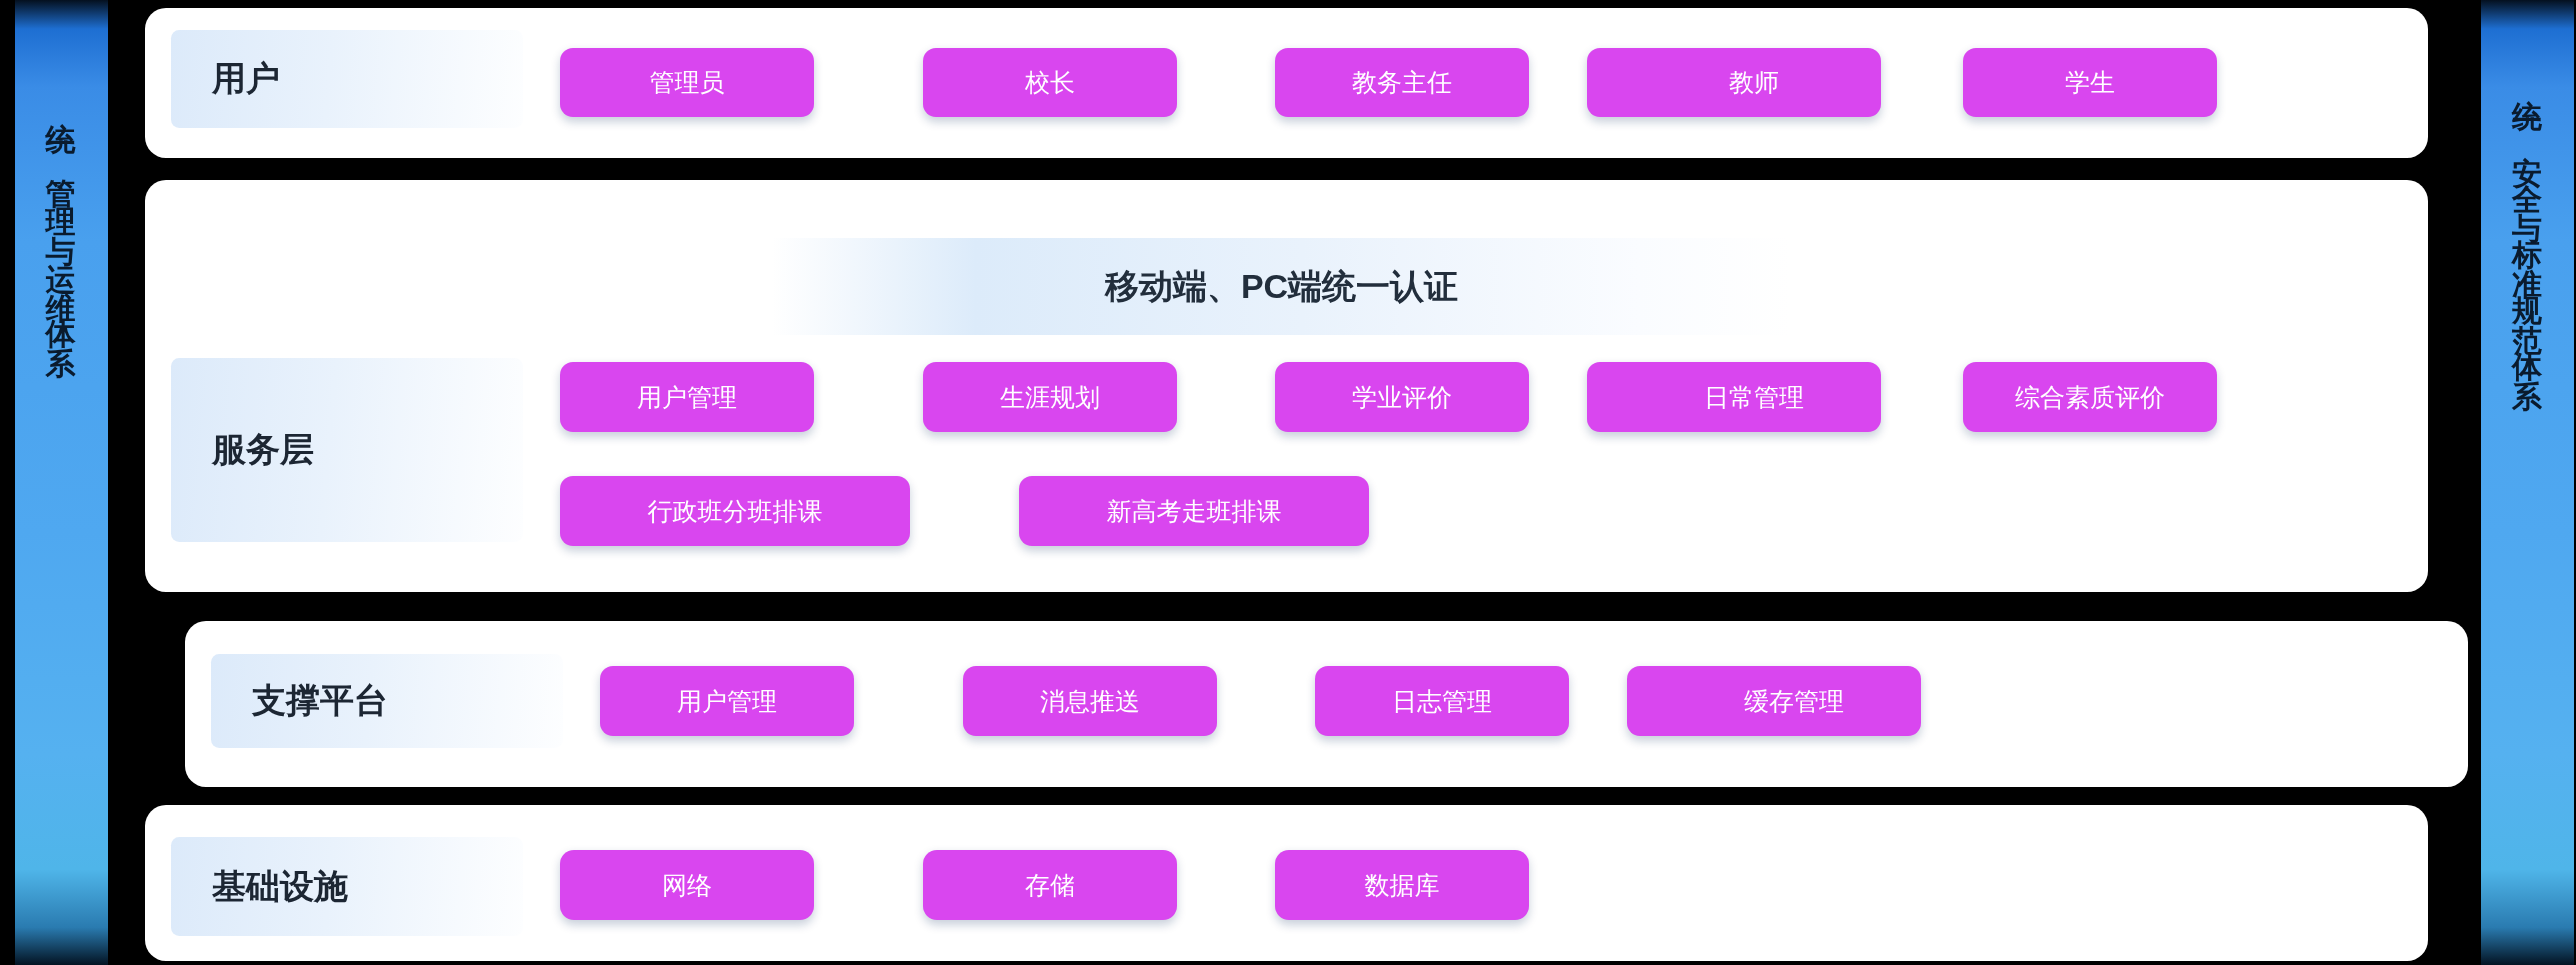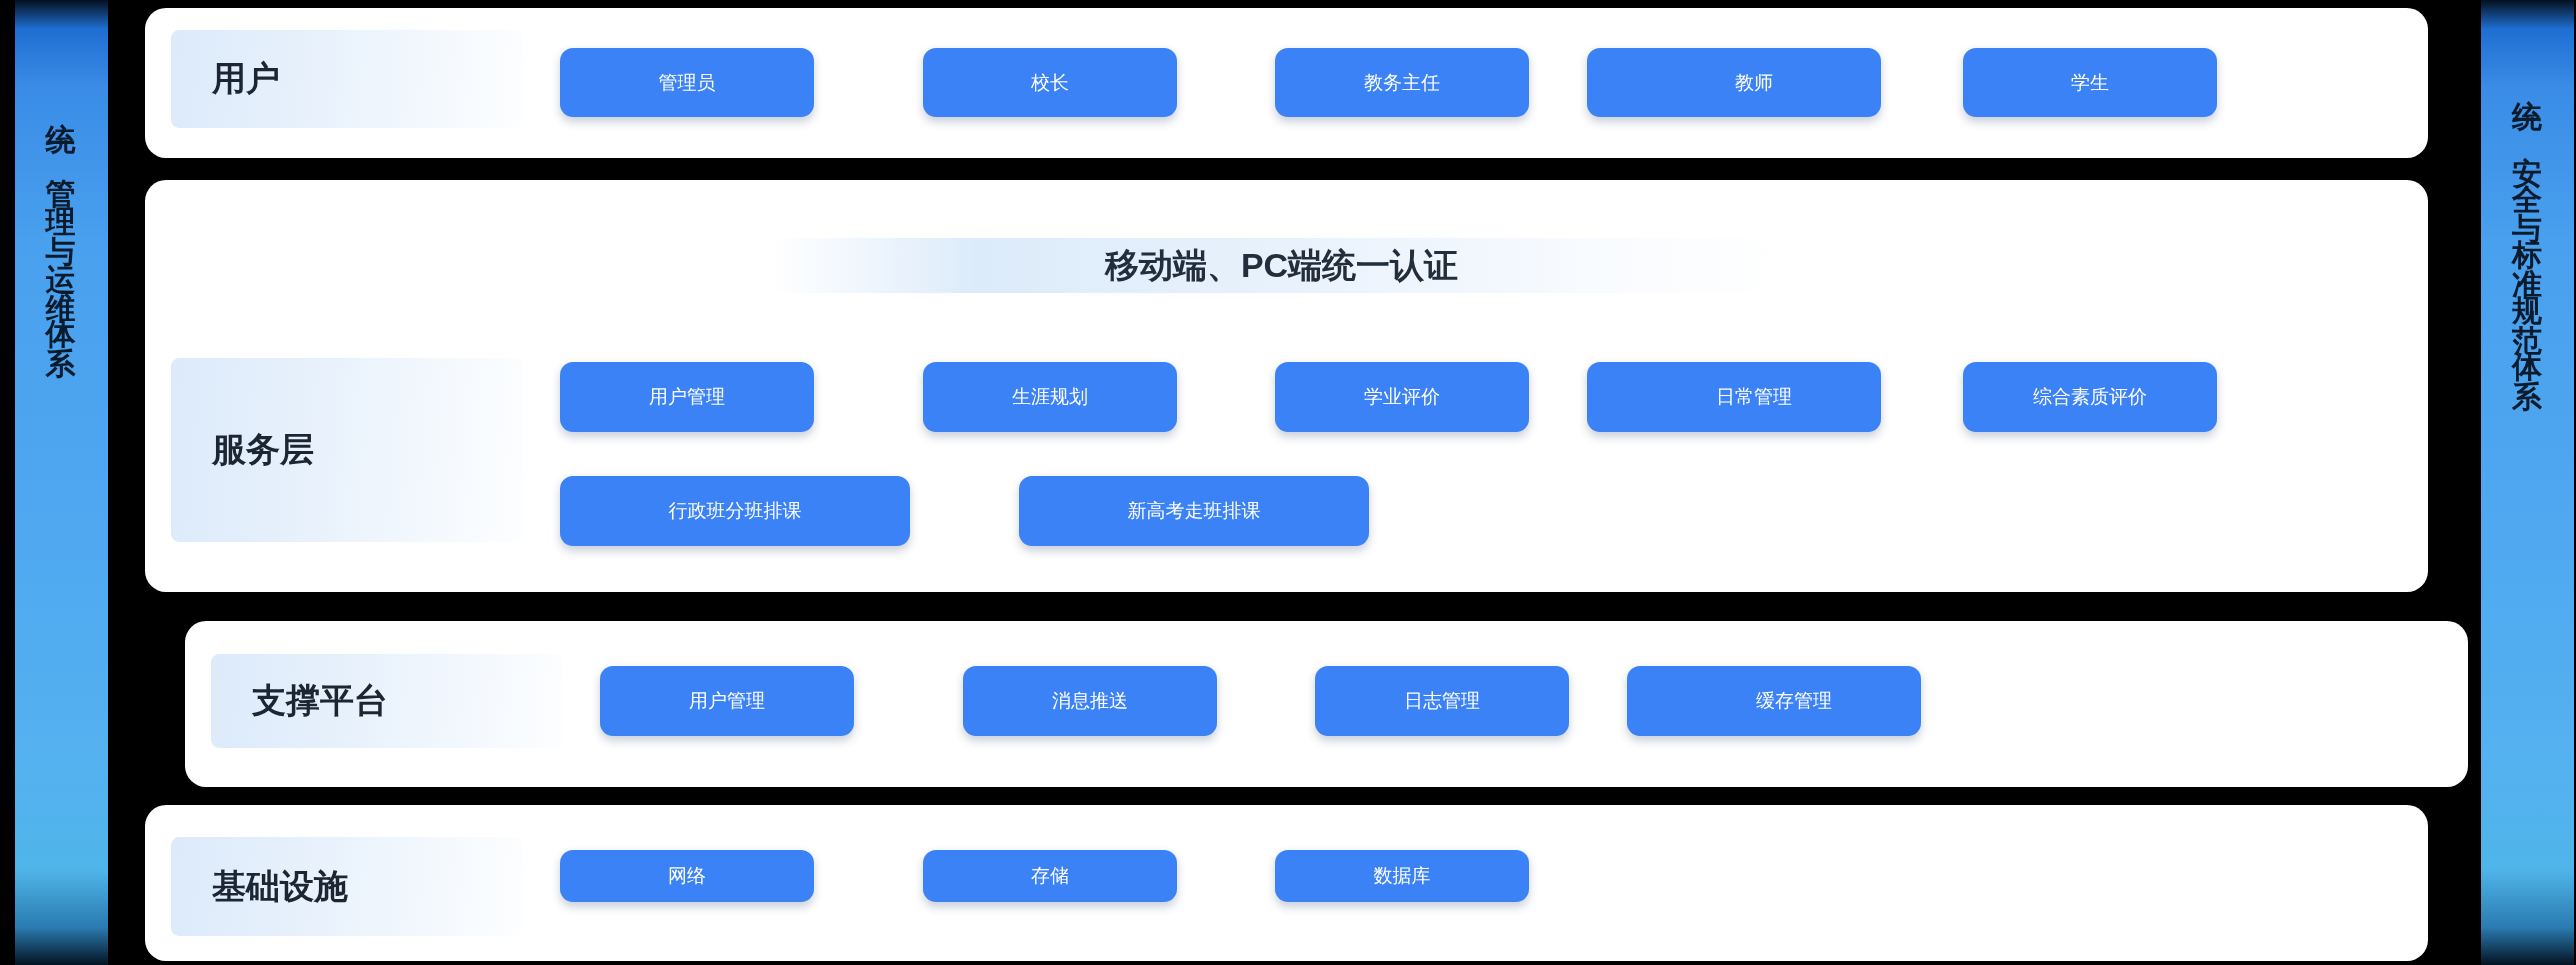--- a/index.html
+++ b/index.html
@@ -55,44 +55,44 @@
     font-size: 34px; font-weight: 600; color: #1c2633;
   }
   .label-users   { top: 22px;  height: 98px; }
   .label-service { top: 178px; height: 184px; }
   .label-support { top: 33px;  height: 94px; }
   .label-infra   { top: 32px;  height: 99px; }
 
   
   .auth-banner {
     position: absolute; left: 627px; top: 58px;
-    width: 1019px; height: 55px;
+    width: 1019px; height: 97px;
     background: linear-gradient(90deg,
       rgba(255,255,255,0) 0%, #dcebfa 20%, #e9f2fc 52%,
       #fafcff 85%, rgba(255,255,255,0) 100%);
     display: flex; align-items: center; justify-content: center;
     font-size: 34px; font-weight: 600; color: #222e3c;
   }
 
   
   .btn {
     position: absolute; height: 69px; width: 254px;
-    background: #3b82f6;
+    background: #d946ef;
     border-radius: 13px;
     display: flex; align-items: center; justify-content: center;
-    font-size: 19px; color: #ffffff;
+    font-size: 25px; color: #ffffff;
     box-shadow: 0 4.7px 9.3px rgba(8, 40, 90, 0.22);
     cursor: pointer;
   }
   .btn-wide { width: 350px; text-align: right; }
   .r1 { top: 40px; }           
   .sr1 { top: 182px; height: 70px; }  
   .sr2 { top: 296px; height: 70px; }  
   .pr1 { top: 45px; height: 70px; }   
-  .ir1 { top: 45px; height: 52px; }   
+  .ir1 { top: 45px; height: 70px; border-radius: 14px; }   
 
   
   .c1 { left: 415px; }
   .c2 { left: 778px; }
   .c3 { left: 1130px; }
   .c4 { left: 1442px; padding-left: 40px; }
   .c5 { left: 1818px; }
 </style>
 </head>
 <body>

